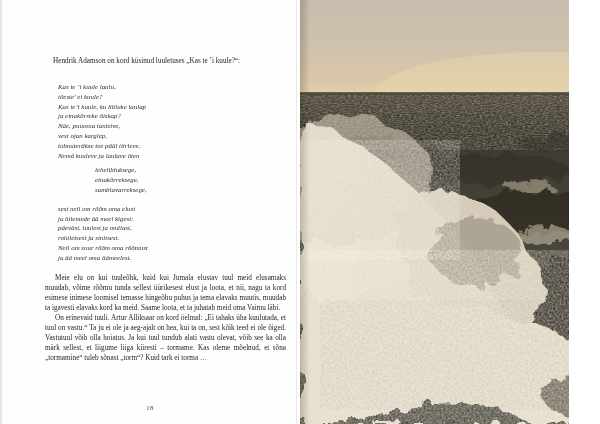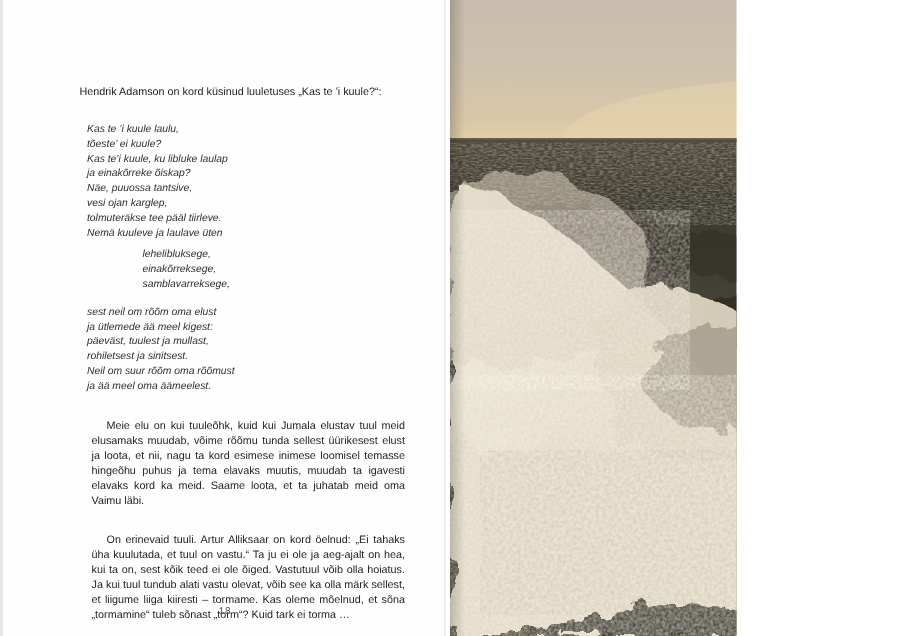--- a/index.html
+++ b/index.html
@@ -1,30 +1,30 @@
 <!DOCTYPE html>
 <html><head>
 <meta charset="utf-8">
 <style>
   html,body{margin:0;padding:0;background:#ffffff;}
   .spread{
-    position:relative;width:491px;height:424px;background:#ffffff;overflow:hidden;
-    font-family:Liberation Sans, sans-serif;
+    position:relative;width:569px;height:424px;background:#ffffff;overflow:hidden;
+    font-family:Liberation Serif, serif;
   }
   .edge-strip{position:absolute;left:0;top:0;width:2px;height:100%;background:#e7e5e2;}
   .page-left{position:absolute;left:0;top:0;width:300px;height:424px;background:#fefefe;}
   .text-block{position:absolute;left:45px;top:56px;width:241px;color:#232323;}
   .intro{font-size:7.2px;line-height:10px;margin:0 0 16px 0;text-indent:8px;}
   .stanza{font-style:italic;color:#2e2e2e;}
   .stanza .verse-line{font-size:6.9px;line-height:9.8px;white-space:nowrap;}
   .stanza-1{margin:0 0 5px 13px;}
   .stanza-2{margin:0 0 9px 50px;}
   .stanza-3{margin:0 0 10px 13px;}
   .body-para{
-    font-size:7.2px;line-height:10px;margin:16px;text-align:justify;text-indent:10px;
+    font-size:7.2px;line-height:10px;margin:0;text-align:justify;text-indent:10px;
     color:#232323;
   }
   .page-number{
     position:absolute;left:0;right:0;bottom:13px;text-align:center;
     font-size:6.6px;color:#4a4a4a;letter-spacing:0.5px;
   }
   .gutter-line{position:absolute;left:296px;top:0;width:1px;height:100%;background:rgba(0,0,0,0.08);}
   .page-right{position:absolute;left:300px;top:0;width:300px;height:424px;overflow:hidden;}
   .page-right svg{display:block;}
   .gutter-shadow{

